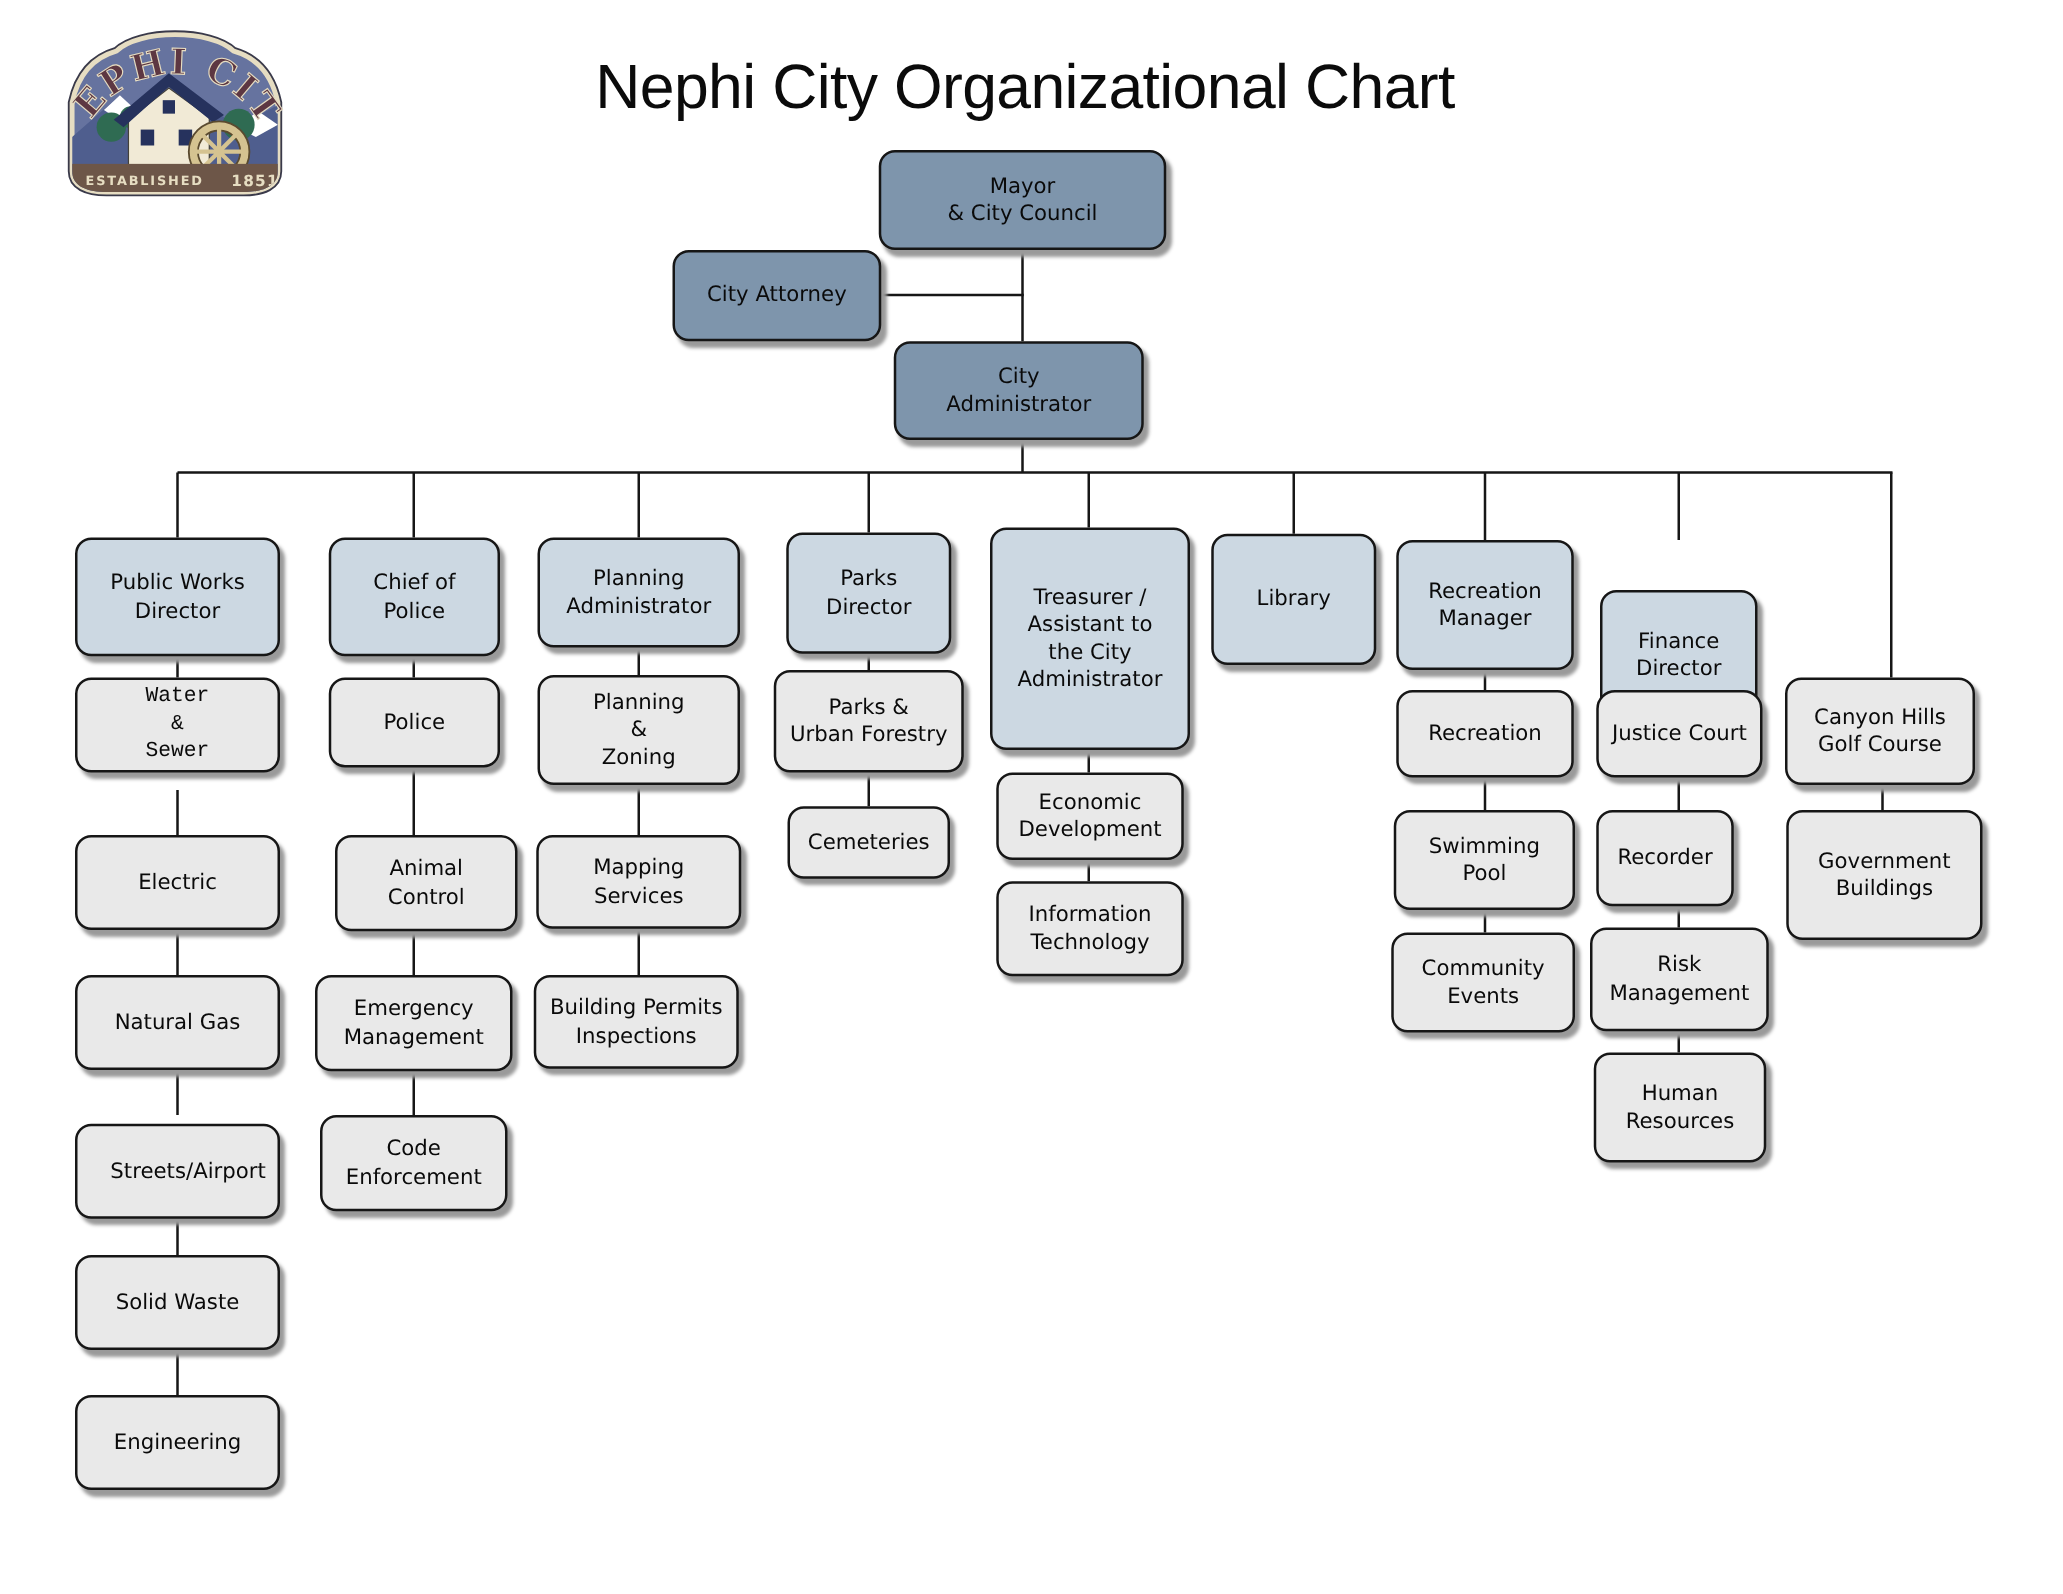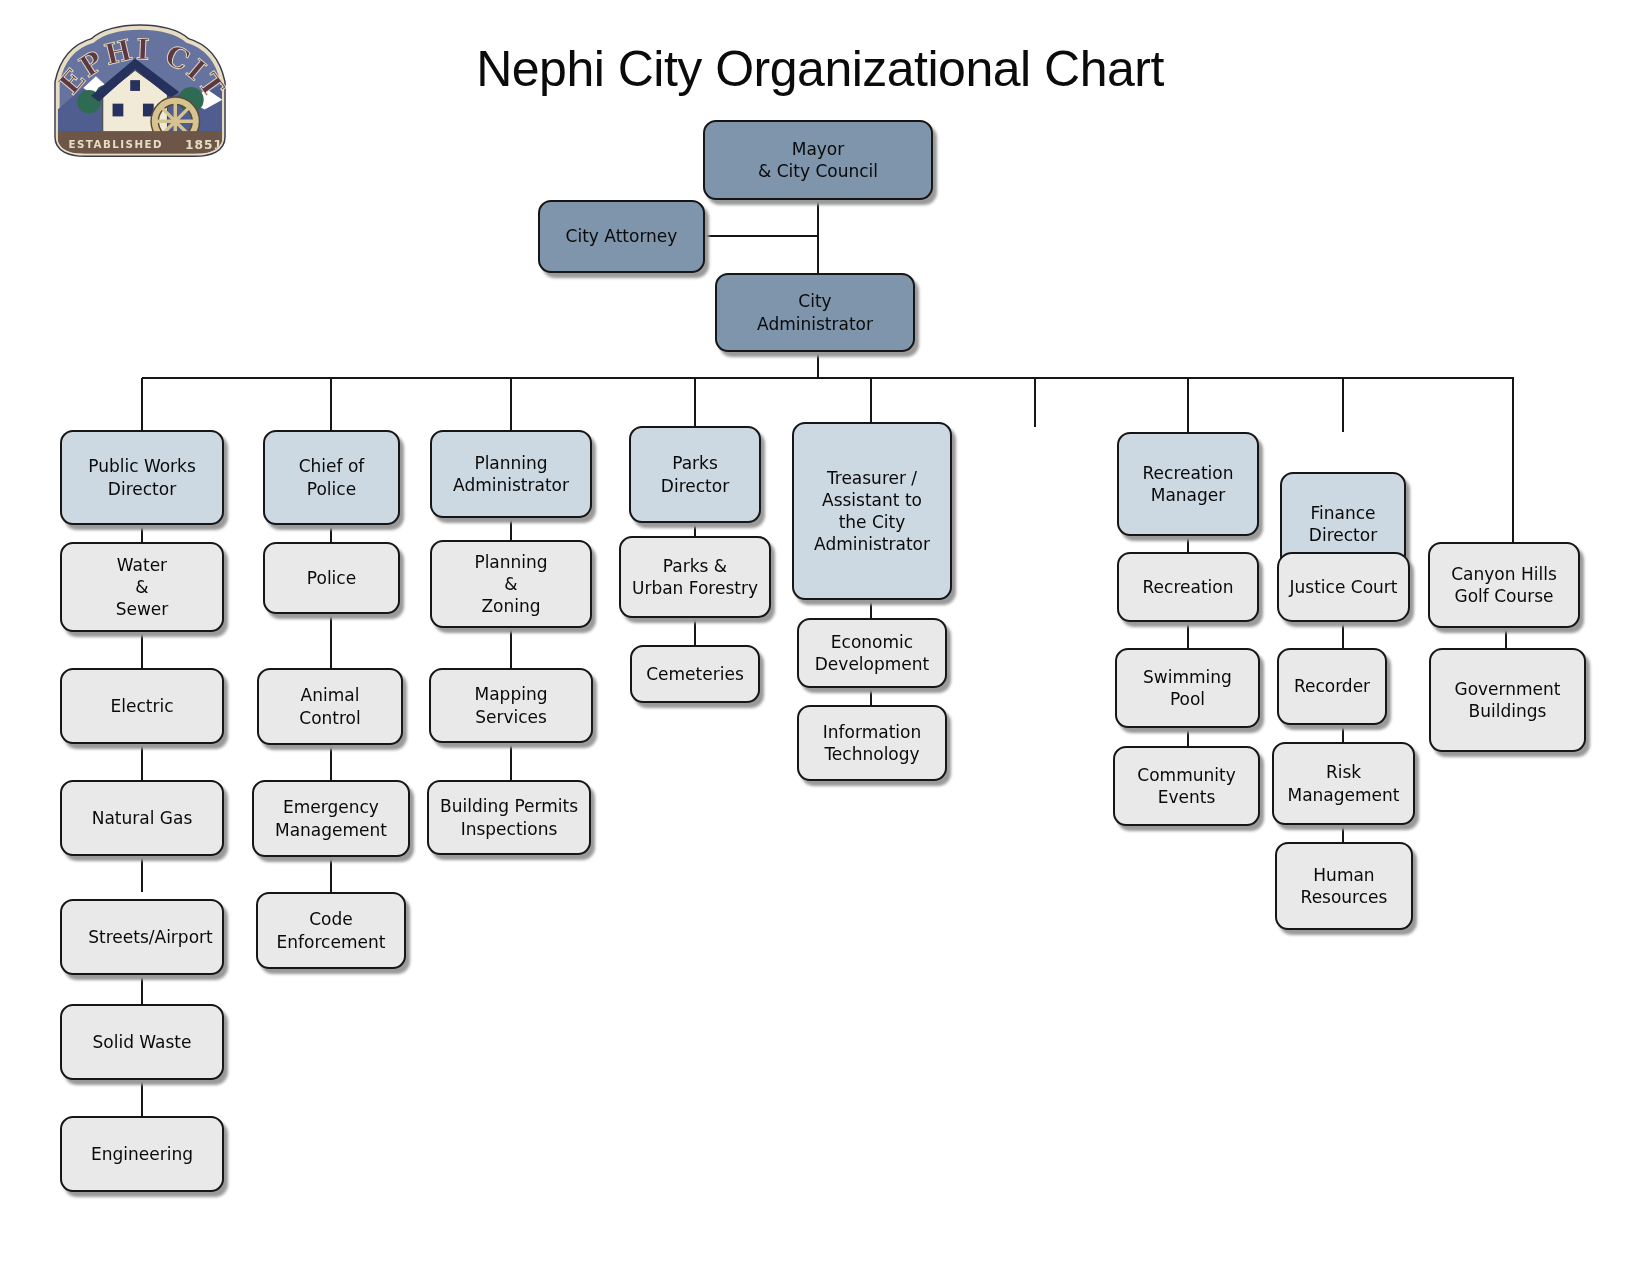--- a/index.html
+++ b/index.html
@@ -123,34 +123,35 @@
     <div class="node department" style="left: 263px; top: 430px; width: 137px; height: 95px;"><span>Chief of
 Police</span></div>
     <div class="node department" style="left: 430px; top: 430px; width: 162px; height: 88px;"><span>Planning
 Administrator</span></div>
     <div class="node department" style="left: 629px; top: 426px; width: 132px; height: 97px;"><span>Parks
 Director</span></div>
     <div class="node department" style="left: 792px; top: 422px; width: 160px; height: 178px;"><span>Treasurer /
 Assistant to
 the City
 Administrator</span></div>
+    <div class="node department" style="left: 969px; top: 427px; width: 132px; height: 105px;"><span>Library</span></div>
     <div class="node department" style="left: 1117px; top: 432px; width: 142px; height: 104px;"><span>Recreation
 Manager</span></div>
     <div class="node department" style="left: 1280px; top: 432px; width: 126px; height: 104px; margin-top: 40px;"><span>Finance
 Director</span></div>
-    <div class="node division" style="left: 60px; top: 542px; width: 164px; height: 90px;"><span>Water
+    <div class="node division" style="left: 60px; top: 542px; width: 164px; height: 76px; font-family: Liberation Mono, monospace;"><span>Water
 &amp;
 Sewer</span></div>
     <div class="node division" style="left: 60px; top: 668px; width: 164px; height: 76px;"><span>Electric</span></div>
     <div class="node division" style="left: 60px; top: 780px; width: 164px; height: 76px;"><span>Natural Gas</span></div>
     <div class="node division" style="left: 60px; top: 899px; width: 164px; height: 76px; padding-left: 23px;"><span>Streets/Airport</span></div>
     <div class="node division" style="left: 60px; top: 1004px; width: 164px; height: 76px;"><span>Solid Waste</span></div>
     <div class="node division" style="left: 60px; top: 1116px; width: 164px; height: 76px;"><span>Engineering</span></div>
     <div class="node division" style="left: 263px; top: 542px; width: 137px; height: 72px;"><span>Police</span></div>
-    <div class="node division" style="left: 257px; top: 668px; width: 146px; height: 77px;"><span>Animal
+    <div class="node division" style="left: 268px; top: 668px; width: 146px; height: 77px;"><span>Animal
 Control</span></div>
     <div class="node division" style="left: 252px; top: 780px; width: 158px; height: 77px;"><span>Emergency
 Management</span></div>
     <div class="node division" style="left: 256px; top: 892px; width: 150px; height: 77px;"><span>Code
 Enforcement</span></div>
     <div class="node division" style="left: 430px; top: 540px; width: 162px; height: 88px;"><span>Planning
 &amp;
 Zoning</span></div>
     <div class="node division" style="left: 429px; top: 668px; width: 164px; height: 75px;"><span>Mapping
 Services</span></div>

